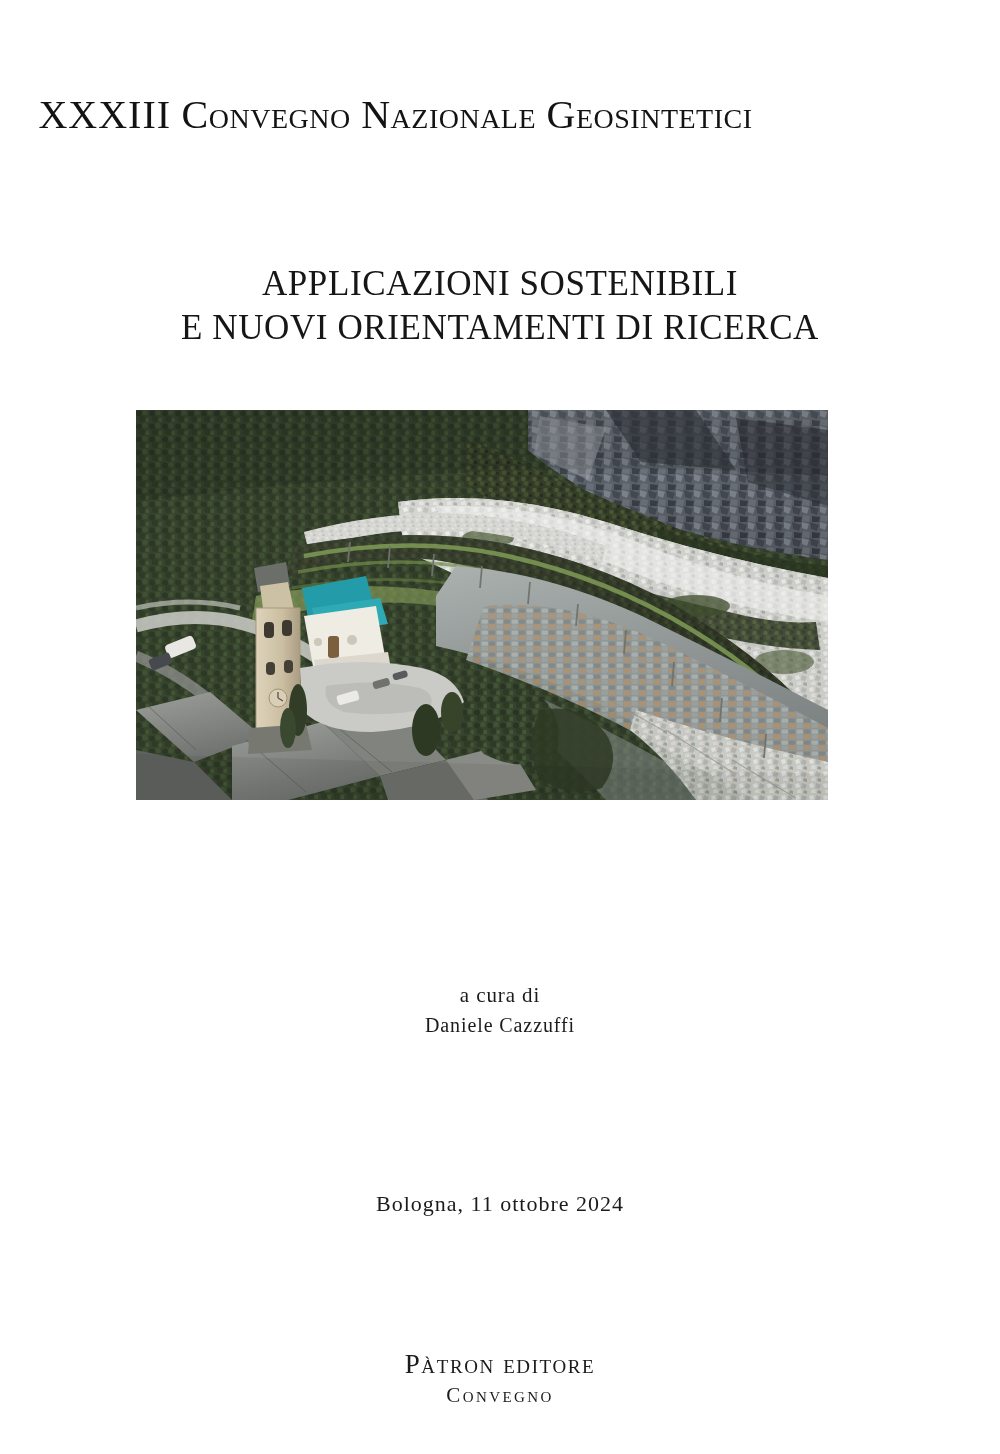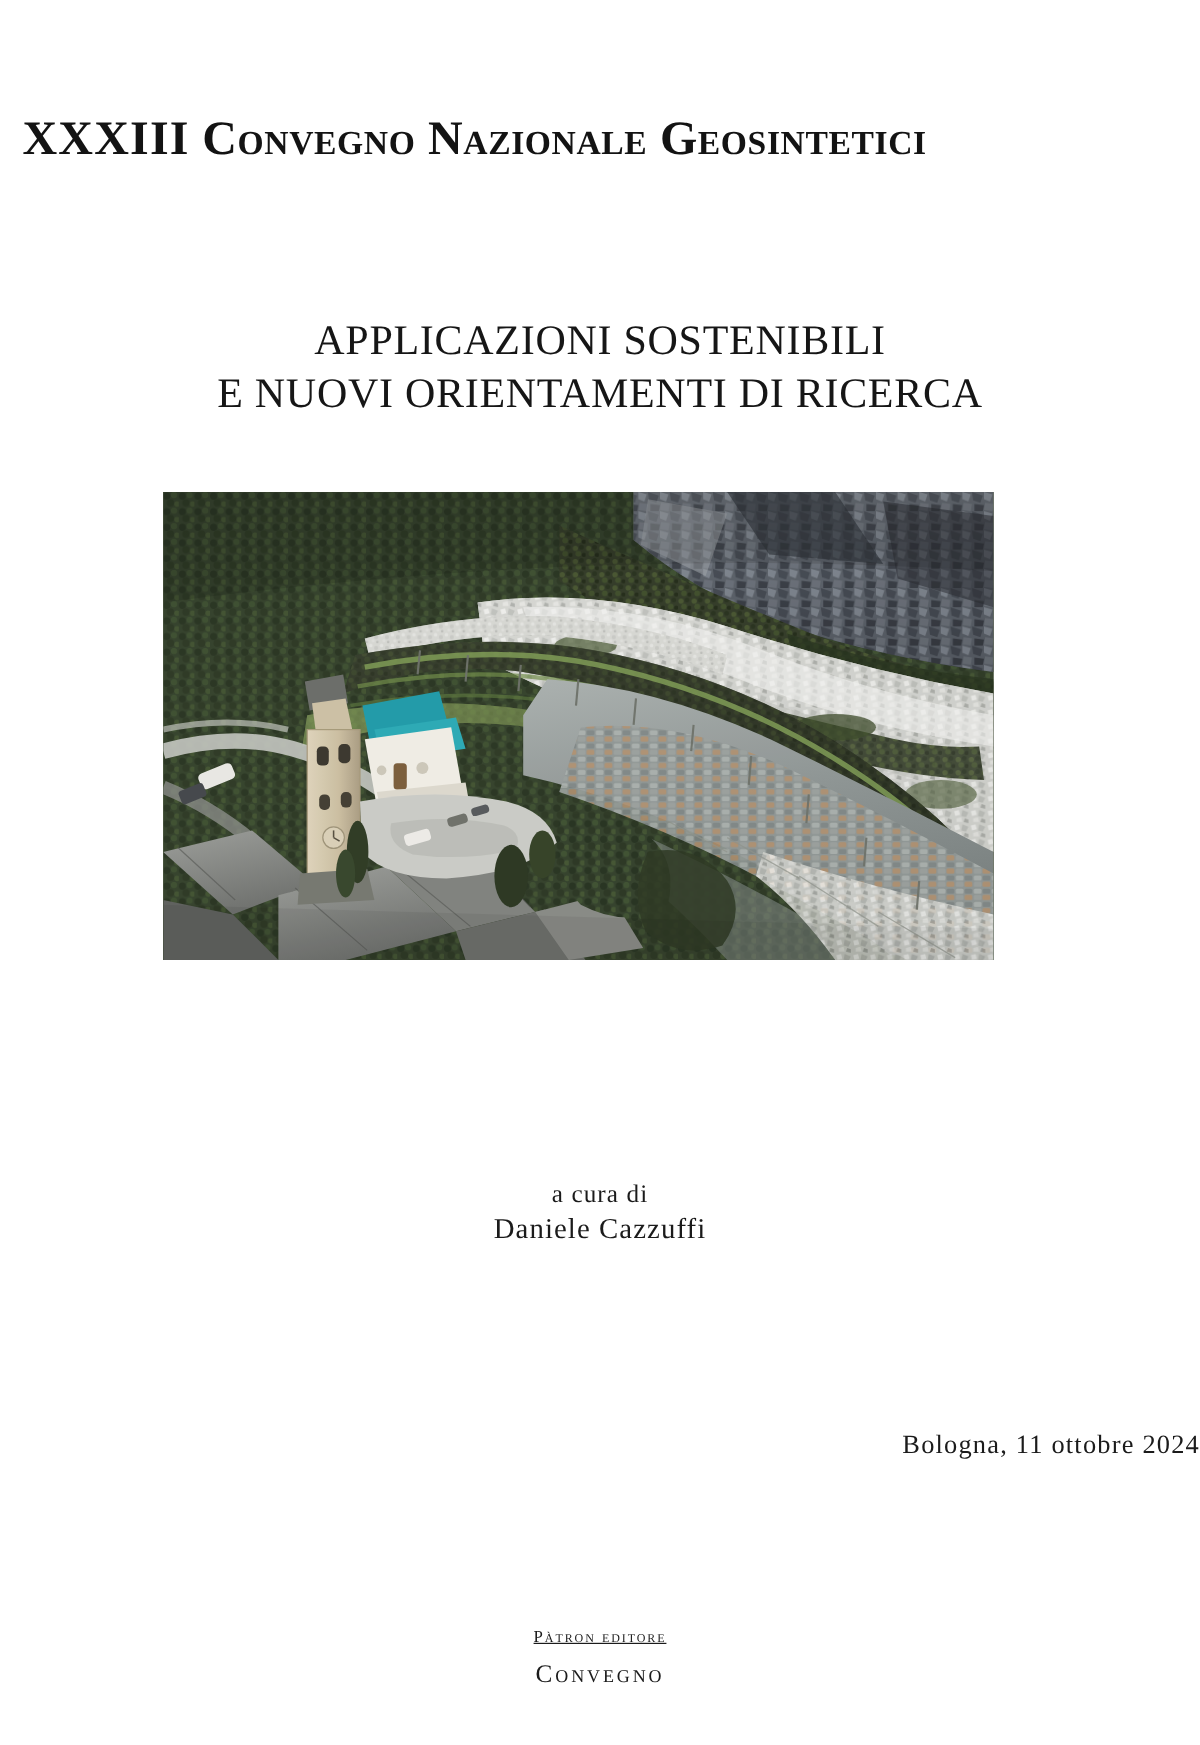--- a/index.html
+++ b/index.html
@@ -22,21 +22,21 @@
     background: #ffffff;
   }
 
   
   .main-title {
     position: absolute;
     top: 92px;
     left: 0;
     width: 791px;
     text-align: center;
-    font-weight: bold;
+    font-weight: normal;
     font-size: 40px;
     line-height: 46px;
     letter-spacing: 0.5px;
     color: #131313;
     white-space: nowrap;
   }
   .main-title .roman {
     font-size: 40px;
     letter-spacing: 1px;
   }
@@ -83,54 +83,53 @@
     color: #1b1b1b;
   }
   .editors .acuradi {
     font-size: 21px;
     line-height: 30px;
     letter-spacing: 0.9px;
     margin-bottom: 0;
   }
   .editors .name {
     display: block;
-    font-size: 24px;
+    font-size: 20px;
     line-height: 30px;
     letter-spacing: 0.9px;
   }
 
   
   .date-line {
     position: absolute;
     top: 1190px;
     left: 0;
     width: 1000px;
-    text-align: right;
+    text-align: center;
     font-size: 22px;
     line-height: 28px;
     letter-spacing: 1px;
     color: #1b1b1b;
   }
 
   
   .imprint {
     position: absolute;
     top: 1349px;
     left: 0;
     width: 1000px;
     text-align: center;
     color: #1b1b1b;
   }
   .imprint .pub {
     display: block;
-    font-size: 14px;
+    font-size: 27px;
     line-height: 31px;
     font-variant: small-caps;
     letter-spacing: 1.6px;
-    text-decoration: underline;
   }
   .imprint .city {
     display: block;
     font-size: 21px;
     line-height: 31px;
     font-variant: small-caps;
     letter-spacing: 2.4px;
   }
 </style>
 </head>

